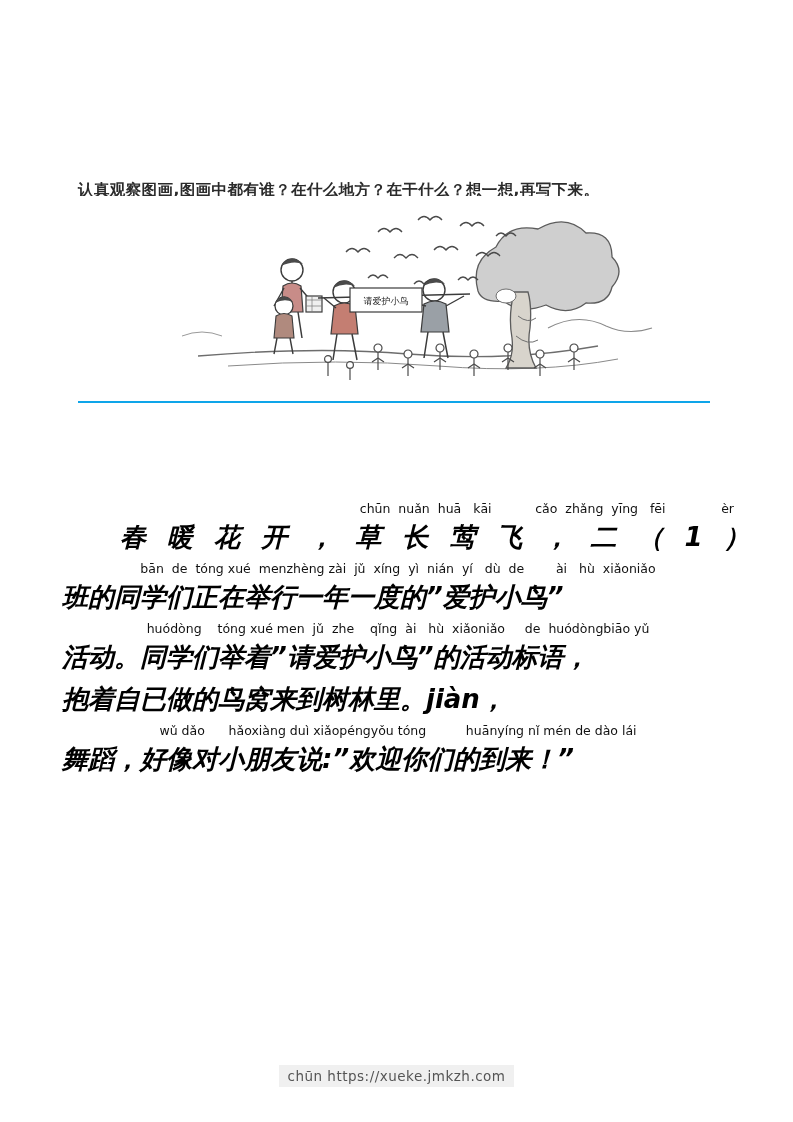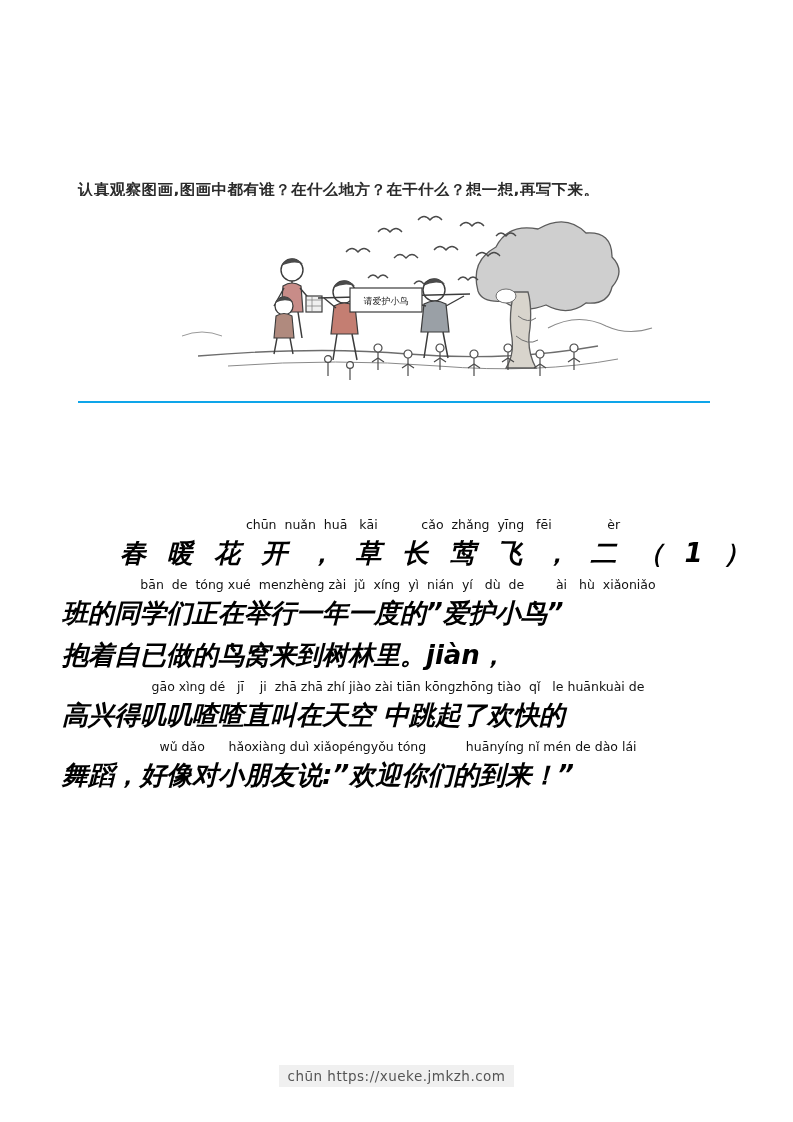--- a/index.html
+++ b/index.html
@@ -72,23 +72,22 @@
   .hanzi-row {
     font-family: "DejaVu Sans", sans-serif;
     font-size: 26px;
     font-weight: bold;
     color: #000;
     white-space: pre;
     line-height: 38px;
     font-style: italic;
   }
   .first-line .pinyin-row {
-    text-align: center;
+    text-align: right;
     padding-left: 70px;
-    margin-top: 16px;
   }
   .first-line .hanzi-row {
     letter-spacing: 6px;
     padding-left: 58px;
   }
 
   
   #footer {
     position: absolute;
     left: 0;
@@ -244,29 +243,29 @@
   <div class="line-block first-line">
     <div class="pinyin-row">chūn  nuǎn  huā   kāi           cǎo  zhǎng  yīng   fēi              èr</div>
     <div class="hanzi-row">春 暖 花 开 ， 草 长 莺 飞 ， 二 （ 1 ）</div>
   </div>
 
   <div class="line-block">
     <div class="pinyin-row">bān  de  tóng xué  menzhèng zài  jǔ  xíng  yì  nián  yí   dù  de        ài   hù  xiǎoniǎo</div>
     <div class="hanzi-row">班的同学们正在举行一年一度的”爱护小鸟”</div>
   </div>
 
+  <div class="line-block">
+    <div class="pinyin-row">huódòng    tóng xué men  jǔ  zhe    qǐng  ài   hù  xiǎoniǎo     de  huódòngbiāo yǔ</div>
+    <div class="hanzi-row">活动。同学们举着”请爱护小鸟”的活动标语，</div>
+  </div>
 
   <div class="line-block">
     <div class="hanzi-row">抱着自已做的鸟窝来到树林里。jiàn，</div>
   </div>
 
-  <div class="line-block">
-    <div class="pinyin-row">gāo xìng dé   jī    ji  zhā zhā zhí jiào zài tiān kōngzhōng tiào  qǐ   le huānkuài de</div>
-    <div class="hanzi-row">高兴得叽叽喳喳直叫在天空 中跳起了欢快的</div>
-  </div>
 
   <div class="line-block">
     <div class="pinyin-row">wǔ dǎo      hǎoxiàng duì xiǎopéngyǒu tóng          huānyíng nǐ mén de dào lái</div>
     <div class="hanzi-row">舞蹈，好像对小朋友说:”欢迎你们的到来！”</div>
   </div>
 
 </div>
 
 <div id="footer">
   <span class="wm">chūn https://xueke.jmkzh.com</span>

